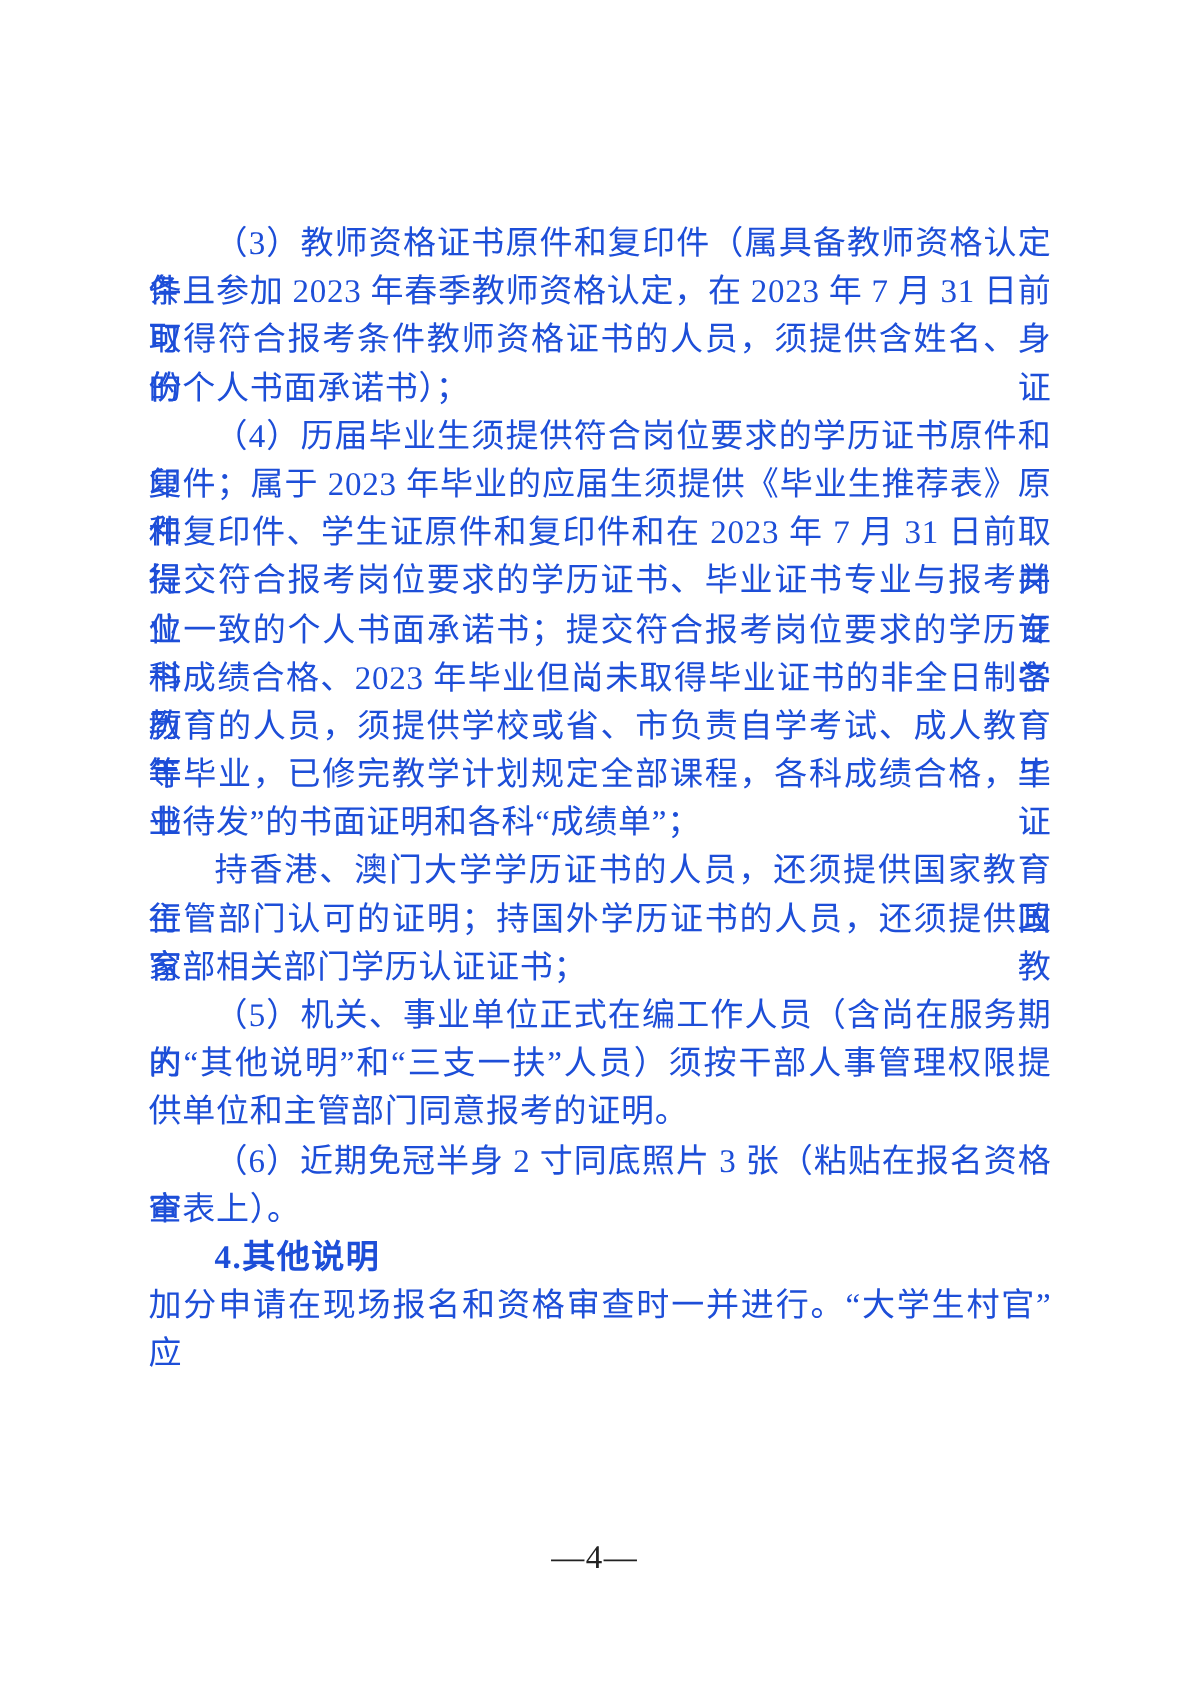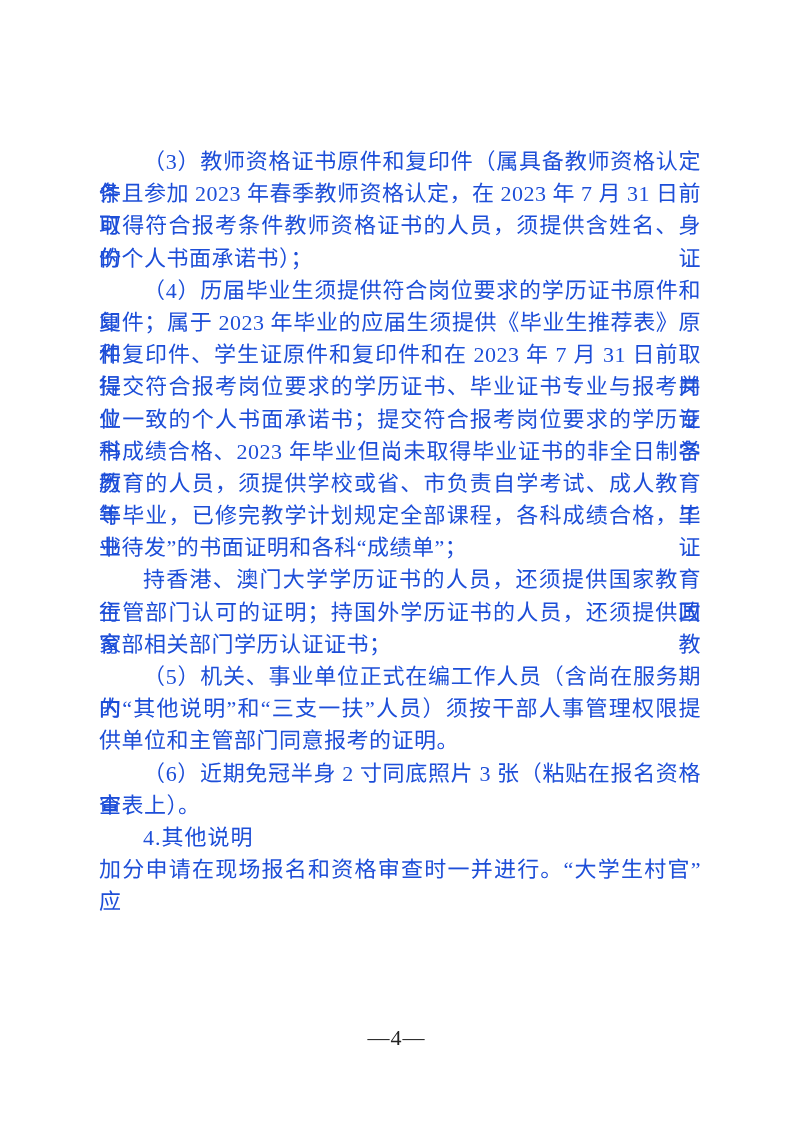--- a/index.html
+++ b/index.html
@@ -32,21 +32,21 @@
   }
   .line.fill {
     text-align: justify;
     text-align-last: justify;
     text-justify: inter-character;
   }
   .line.indent {
     text-indent: 44px;
   }
   .line.heading {
-    font-weight: normal;
+    font-weight: bold;
     letter-spacing: 1px;
   }
   .footer {
     position: absolute;
     top: 1023px;
     left: 0;
     width: 793px;
     text-align: center;
     font-size: 22px;
     line-height: 30px;

